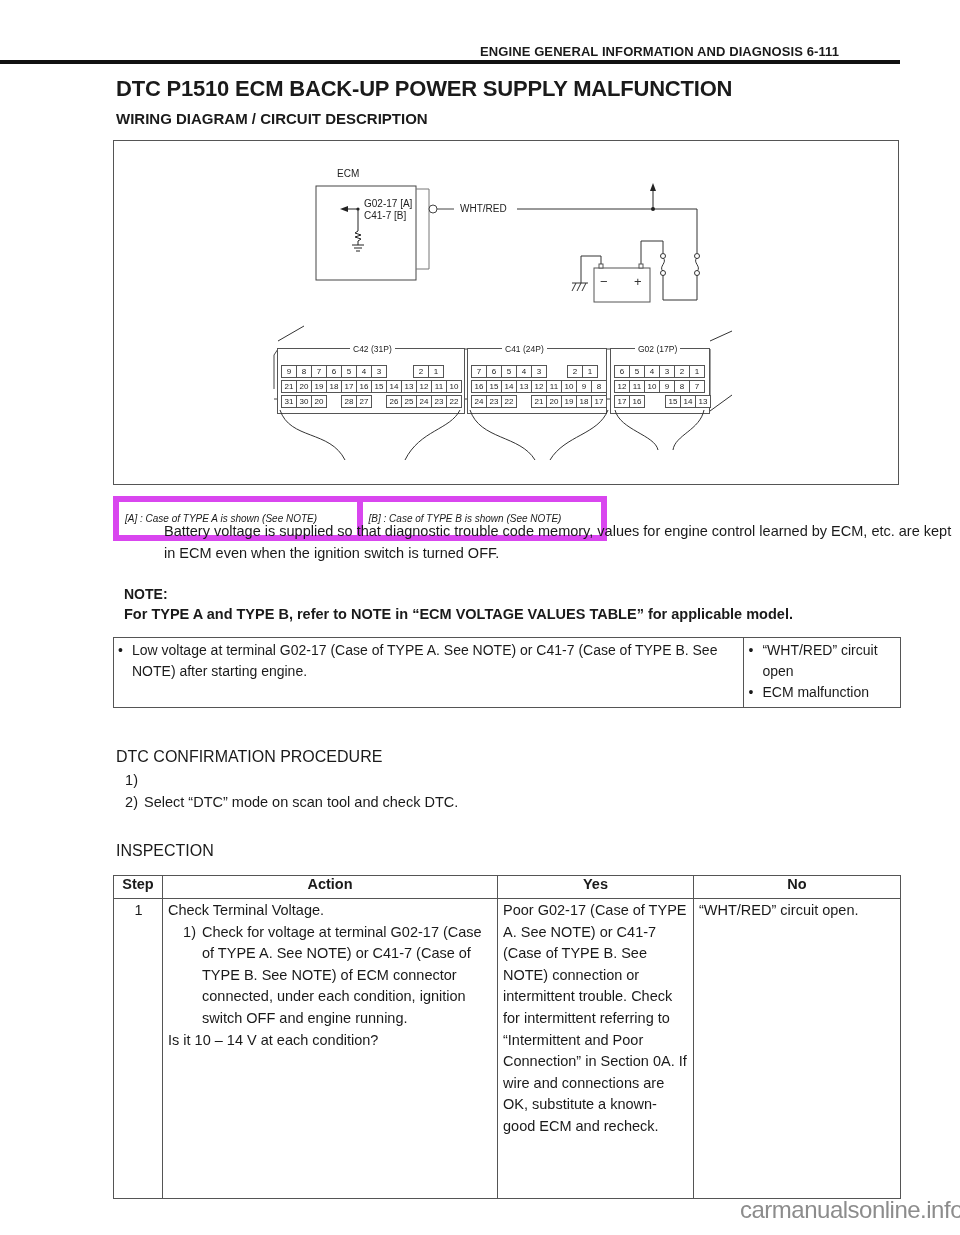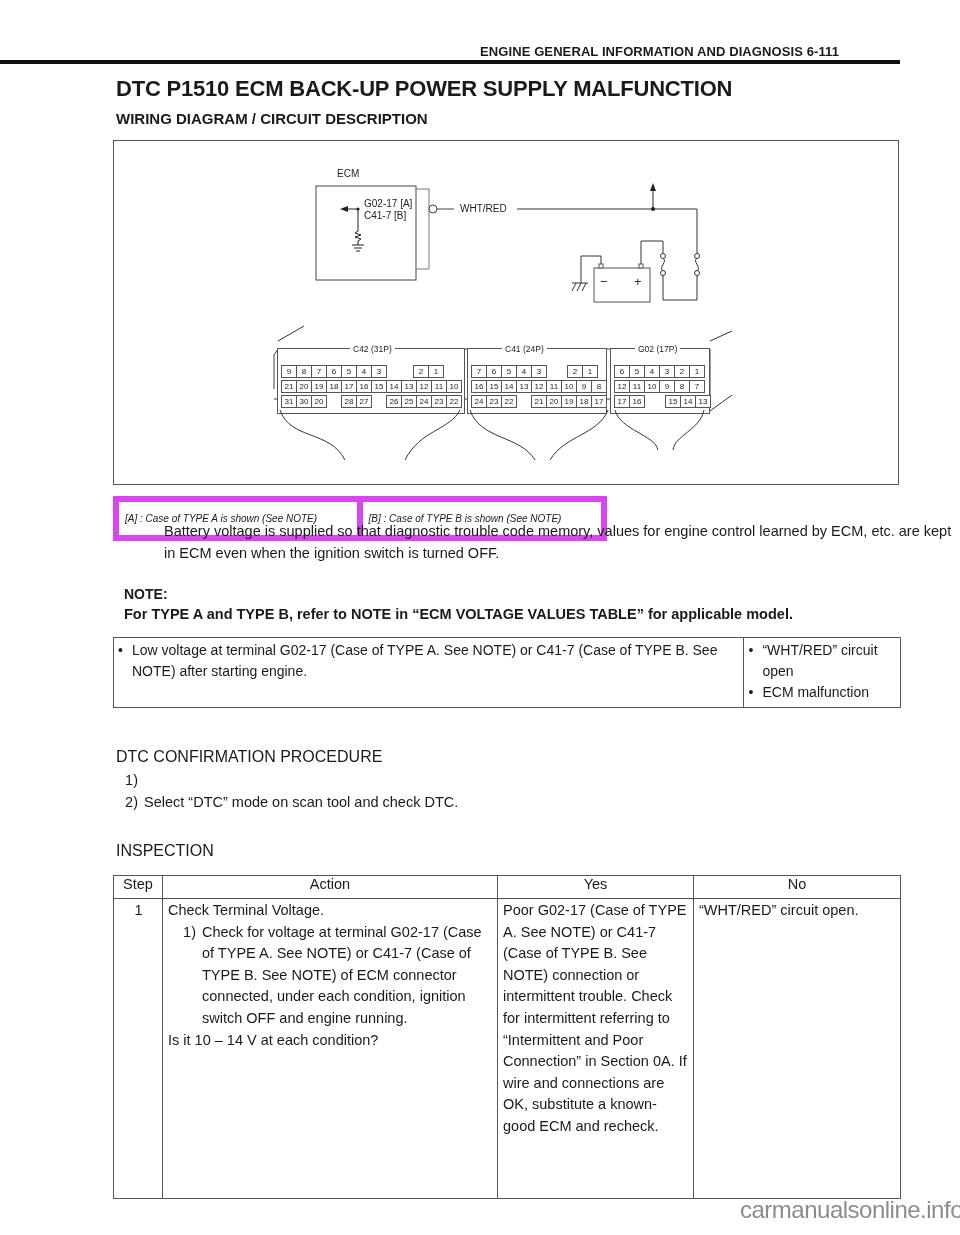--- a/index.html
+++ b/index.html
@@ -37,21 +37,21 @@
   .bullet-row { display: flex; }
   .bullet-row .b { width: 14px; flex: none; }
   .sec-heading { font-weight: normal; font-size: 16px; }
   .step-list { font-size: 14.5px; line-height: 22px; }
   .step-list .row { display: flex; }
   .step-list .n { width: 26px; flex: none; text-align: right; padding-right: 6px; }
   .insp-table {
     left: 113px; top: 875px; width: 788px; border-collapse: collapse; font-size: 14.5px;
   }
   .insp-table th, .insp-table td { border: 1px solid #555; vertical-align: top; }
-  .insp-table th { font-weight: normal; height: 22px; padding: 0; }
+  .insp-table th { font-weight: bold; height: 22px; padding: 0; }
   .insp-table td { line-height: 21.6px; padding: 1px 4px 2px 5px; }
   .sub-step { display: flex; }
   .sub-step .n { width: 28px; flex: none; text-align: right; padding-right: 6px; }
   .watermark { left: 740px; top: 1196px; font-size: 24px; color: #8c8c8c; letter-spacing: -0.5px; }
 </style>
 </head>
 <body>
 
 <div class="abs header-title">ENGINE GENERAL INFORMATION AND DIAGNOSIS 6-111</div>
 <div class="abs header-rule"></div>

